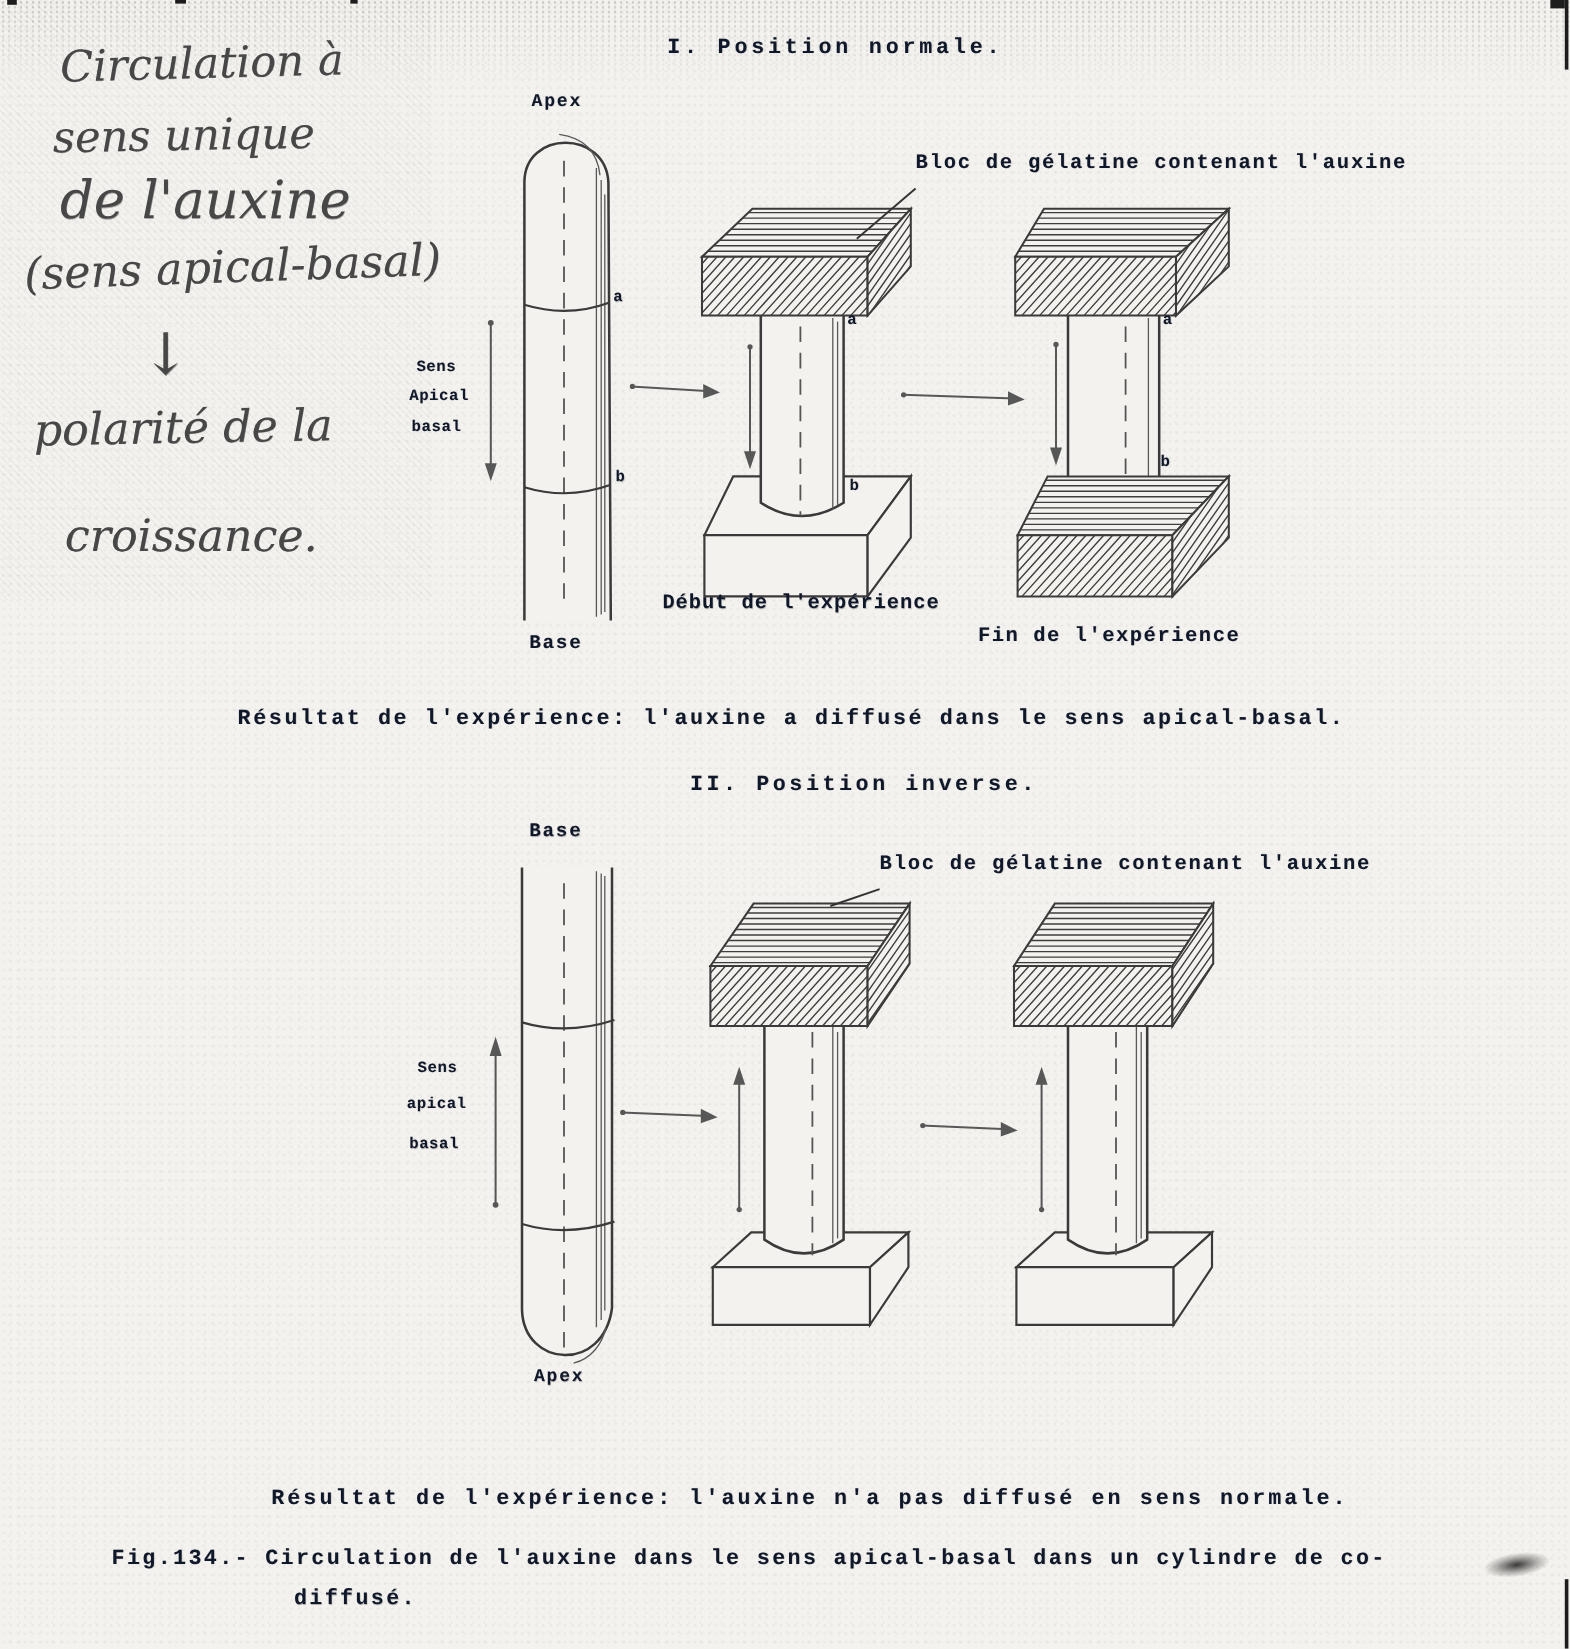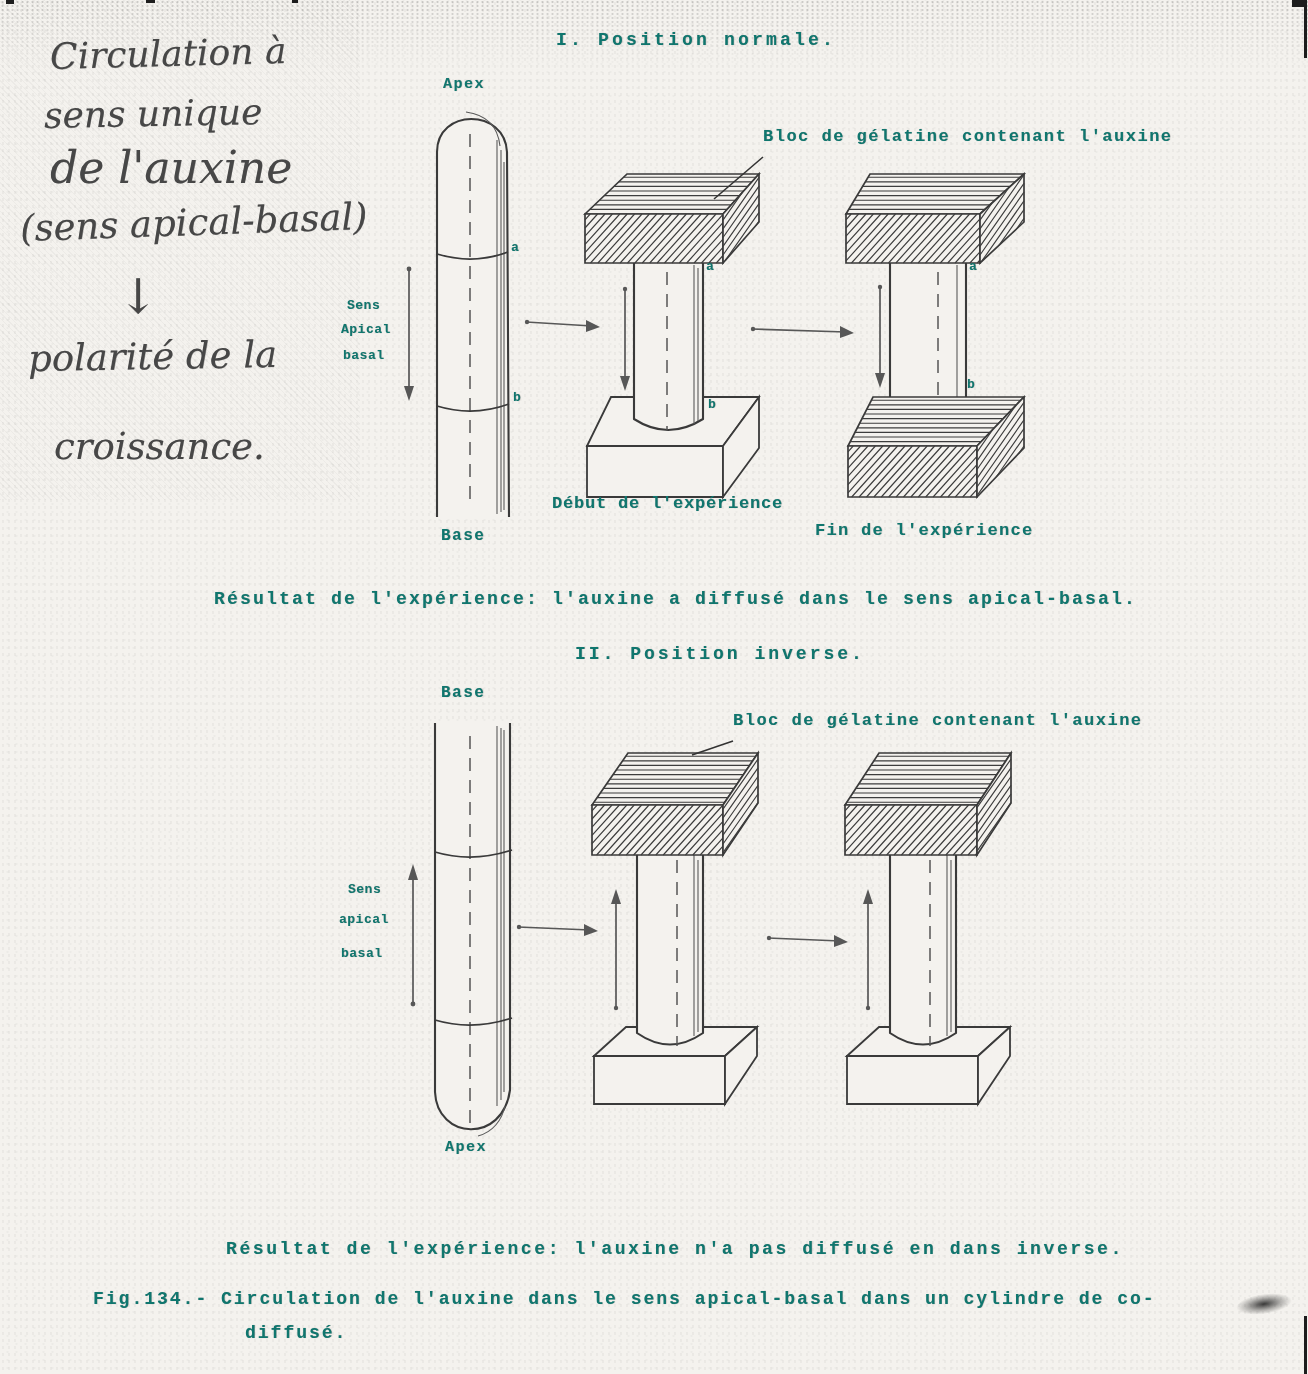--- a/index.html
+++ b/index.html
@@ -14,21 +14,21 @@
     background-position:0 0, 3px 4px;}
   .moire{position:absolute;left:0;top:0;width:360px;height:500px;
     background:repeating-linear-gradient(45deg, rgba(90,90,90,0.05) 0 1px, transparent 1px 4px);}
   .topband{position:absolute;left:0;top:0;width:1308px;height:72px;
     background:radial-gradient(rgba(40,40,40,0.20) 1px, transparent 1.3px);
     background-size:5px 4px;
     -webkit-mask-image:linear-gradient(to bottom,#000 0%,transparent 100%);
     mask-image:linear-gradient(to bottom,#000 0%,transparent 100%);}
   svg.art{position:absolute;left:0;top:0;}
   .typed{position:absolute;font-family:"Liberation Mono","DejaVu Sans Mono",monospace;
-    font-weight:700;color:#0f766e;white-space:nowrap;line-height:1.12;
+    font-weight:700;color:#0f172a;white-space:nowrap;line-height:1.12;
     text-shadow:0.4px 0.4px 0.7px rgba(46,46,46,0.35);text-align:center;}
   .small{font-size:13px;letter-spacing:0.5px;}
   .hand{position:absolute;font-family:"DejaVu Serif","Liberation Serif",serif;
     font-style:italic;color:#474747;white-space:nowrap;line-height:1;
     text-shadow:0.3px 0.3px 0.5px rgba(60,60,60,0.4);}
   .face{fill:#f4f2ee;stroke:#3a3a3a;stroke-width:1.7;}
   .plainface{fill:#f4f2ee;stroke:#3a3a3a;stroke-width:1.8;}
   .hatchline{fill:none;stroke:#3d3d3d;stroke-width:1.15;}
   .cyl{fill:#f4f2ee;stroke:#3a3a3a;stroke-width:2.1;}
   .thin{fill:none;stroke:#5a5a5a;stroke-width:1.1;}
@@ -212,30 +212,30 @@
 <div class="typed small" style="left:343px;top:349px;">basal</div>
 <div class="typed small" style="left:511px;top:241px;">a</div>
 <div class="typed small" style="left:513px;top:391px;">b</div>
 <div class="typed" style="left:763px;top:127px;font-size:17px;letter-spacing:1.5px;">Bloc de gélatine contenant l'auxine</div>
 <div class="typed small" style="left:706px;top:260px;">a</div>
 <div class="typed small" style="left:708px;top:398px;">b</div>
 <div class="typed small" style="left:969px;top:260px;">a</div>
 <div class="typed small" style="left:967px;top:378px;">b</div>
 <div class="typed" style="left:552px;top:494px;font-size:17px;letter-spacing:0.8px;">Début de l'expérience</div>
 <div class="typed" style="left:815px;top:494px;font-size:17px;letter-spacing:1.3px;margin-top:27px;">Fin de l'expérience</div>
-<div class="typed" style="left:198px;top:589px;font-size:18px;letter-spacing:2.2px;margin-left:16px;">Résultat de l'expérience: l'auxine a diffusé dans le sens apical-basal.</div>
+<div class="typed" style="left:198px;top:589px;font-size:18px;letter-spacing:2.2px;">Résultat de l'expérience: l'auxine a diffusé dans le sens apical-basal.</div>
 
 <div class="typed" style="left:575px;top:644px;font-size:18px;letter-spacing:3px;font-family:Liberation Mono, monospace;">II. Position inverse.</div>
 <div class="typed" style="left:441px;top:685px;font-size:16px;letter-spacing:1.5px;">Base</div>
 <div class="typed" style="left:445px;top:1140px;font-size:15px;letter-spacing:1.5px;">Apex</div>
 <div class="typed small" style="left:348px;top:883px;">Sens</div>
 <div class="typed small" style="left:339px;top:913px;">apical</div>
 <div class="typed small" style="left:341px;top:947px;">basal</div>
 <div class="typed" style="left:733px;top:711px;font-size:17px;letter-spacing:1.5px;">Bloc de gélatine contenant l'auxine</div>
-<div class="typed" style="left:226px;top:1239px;font-size:18px;letter-spacing:2.6px;">Résultat de l'expérience: l'auxine n'a pas diffusé en dans inverse.</div>
+<div class="typed" style="left:226px;top:1239px;font-size:18px;letter-spacing:2.6px;">Résultat de l'expérience: l'auxine n'a pas diffusé en sens normale.</div>
 
 <div class="typed" style="left:93px;top:1289px;font-size:18px;letter-spacing:2px;">Fig.134.- Circulation de l'auxine dans le sens apical-basal dans un cylindre de co-</div>
 <div class="typed" style="left:245px;top:1323px;font-size:18px;letter-spacing:2px;">diffusé.</div>
 
 <div class="mark" style="left:6px;top:0;width:8px;height:4px;"></div>
 <div class="mark" style="left:146px;top:0;width:9px;height:3px;"></div>
 <div class="mark" style="left:292px;top:0;width:6px;height:3px;"></div>
 <div class="mark" style="left:1292px;top:0;width:12px;height:7px;"></div>
 <div class="mark" style="left:1304px;top:0;width:3px;height:58px;"></div>
 <div class="mark" style="left:1304px;top:1316px;width:3px;height:58px;"></div>

